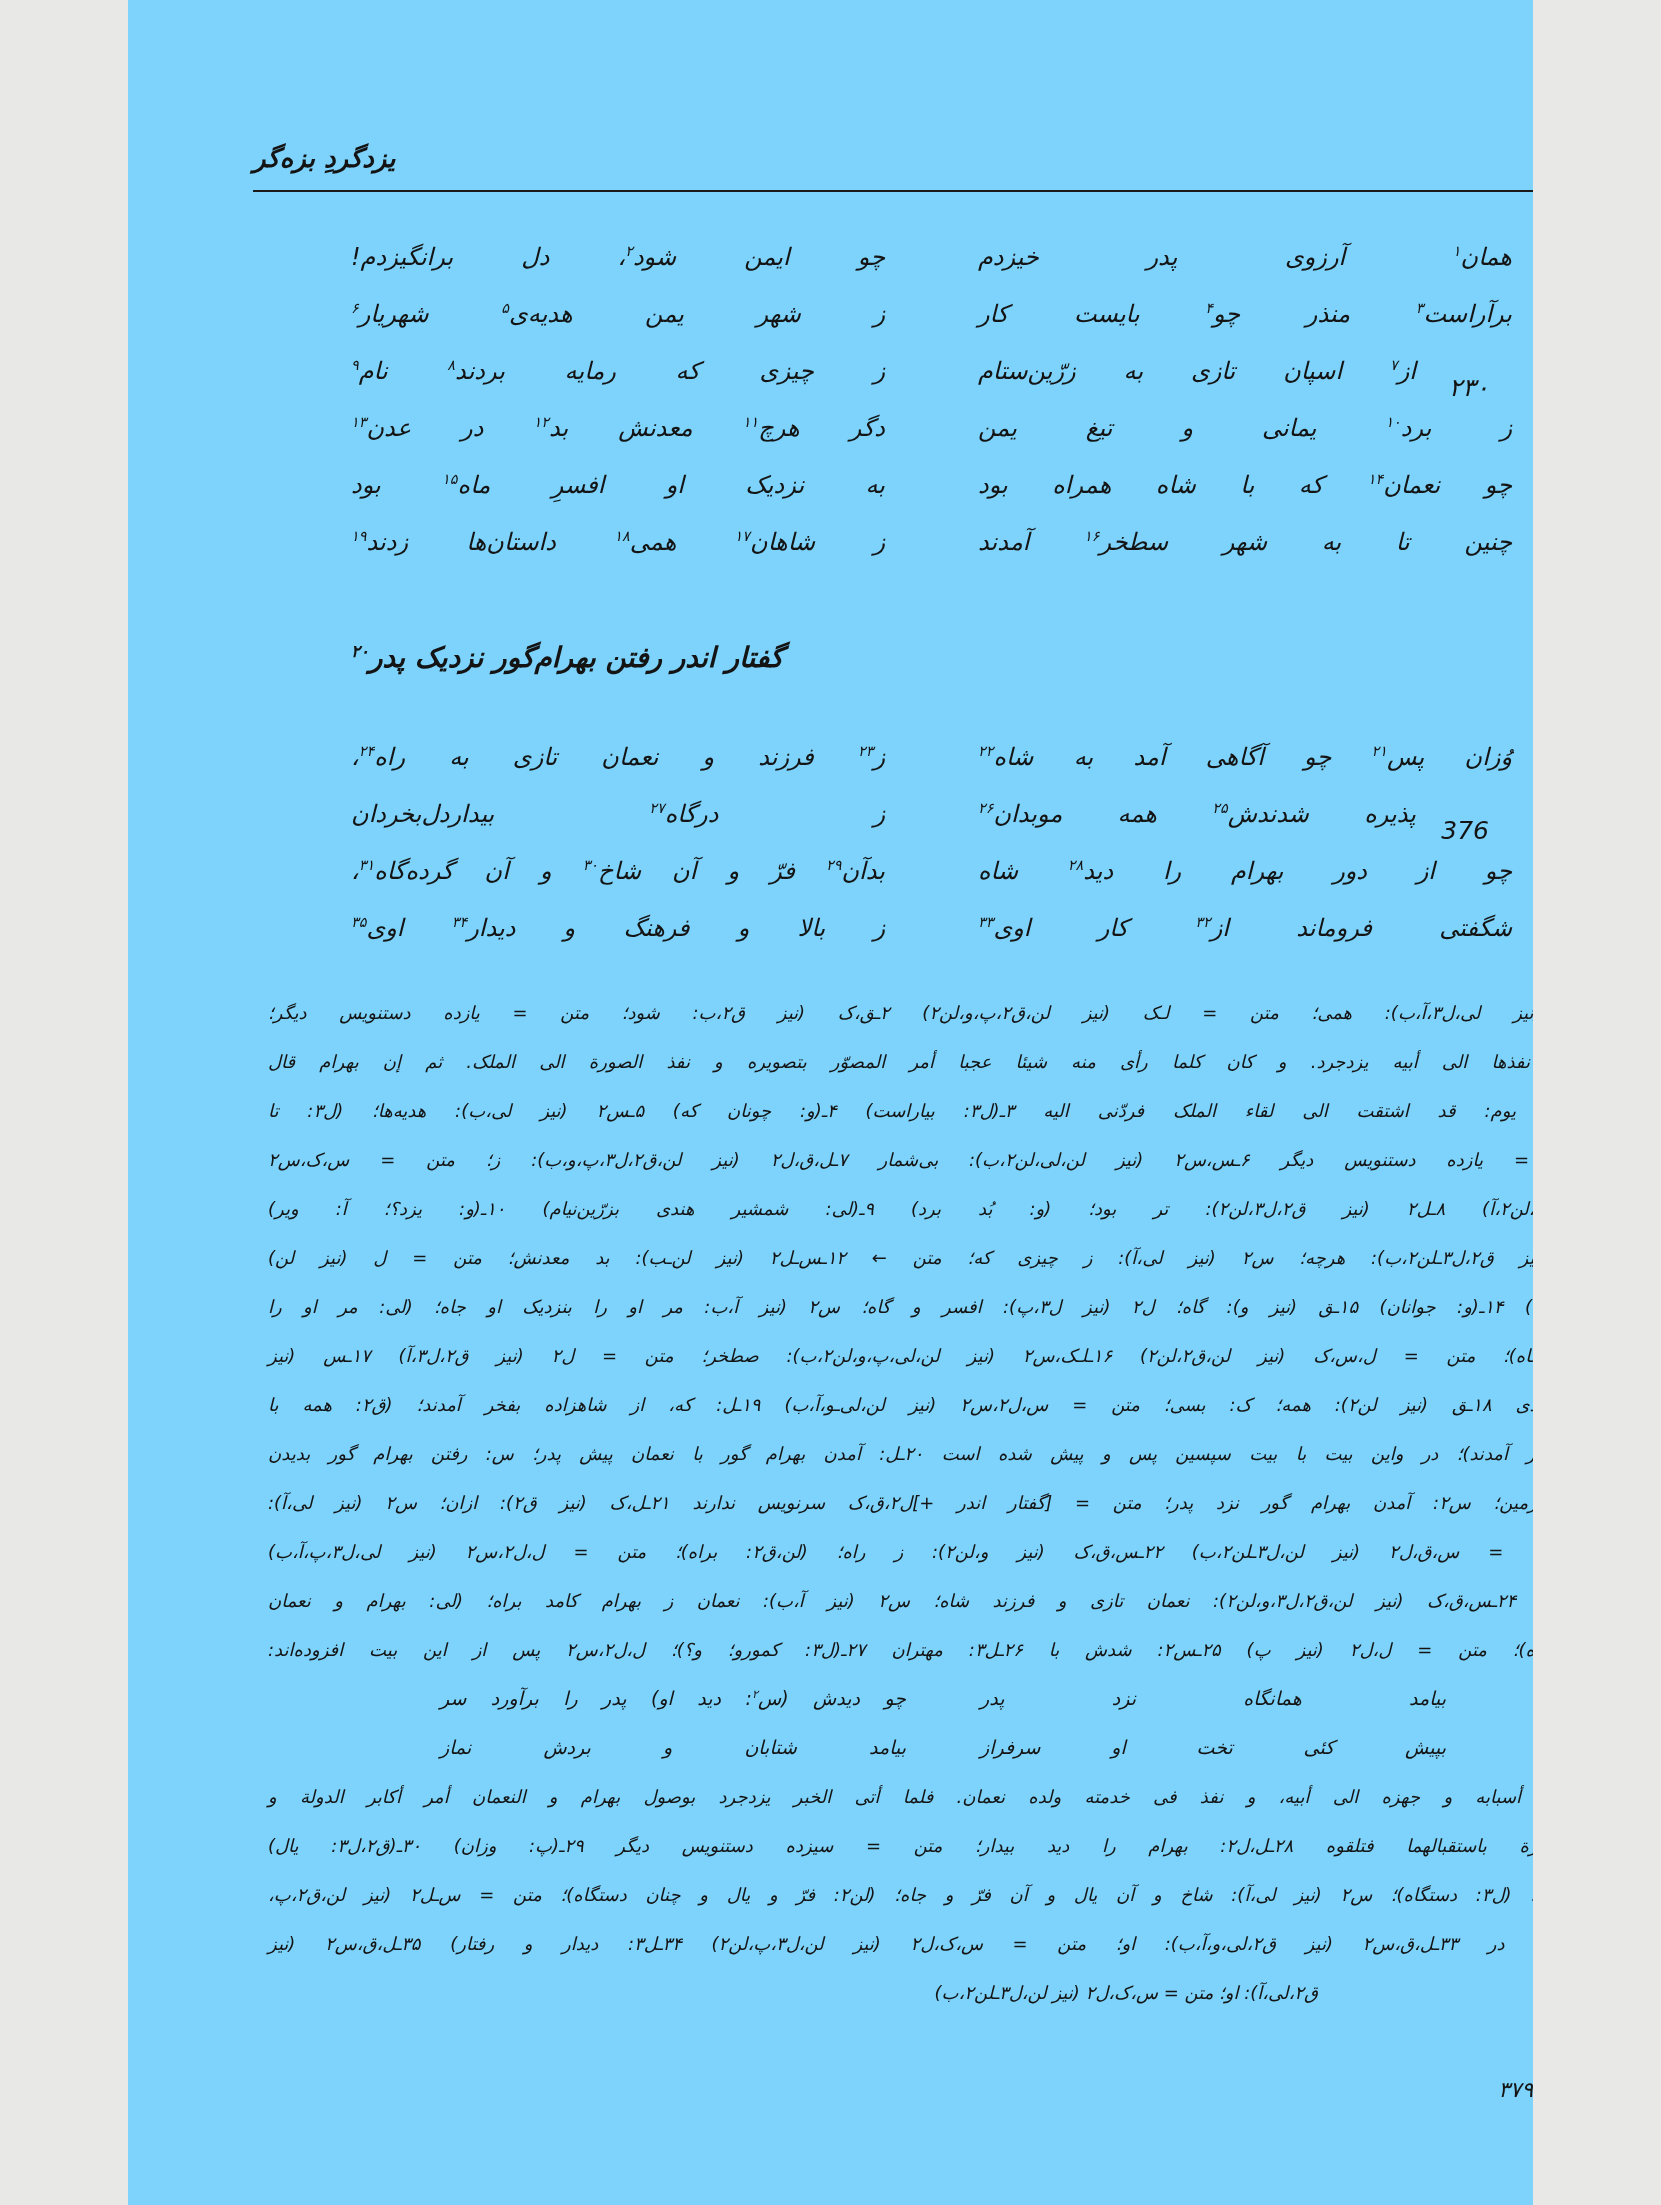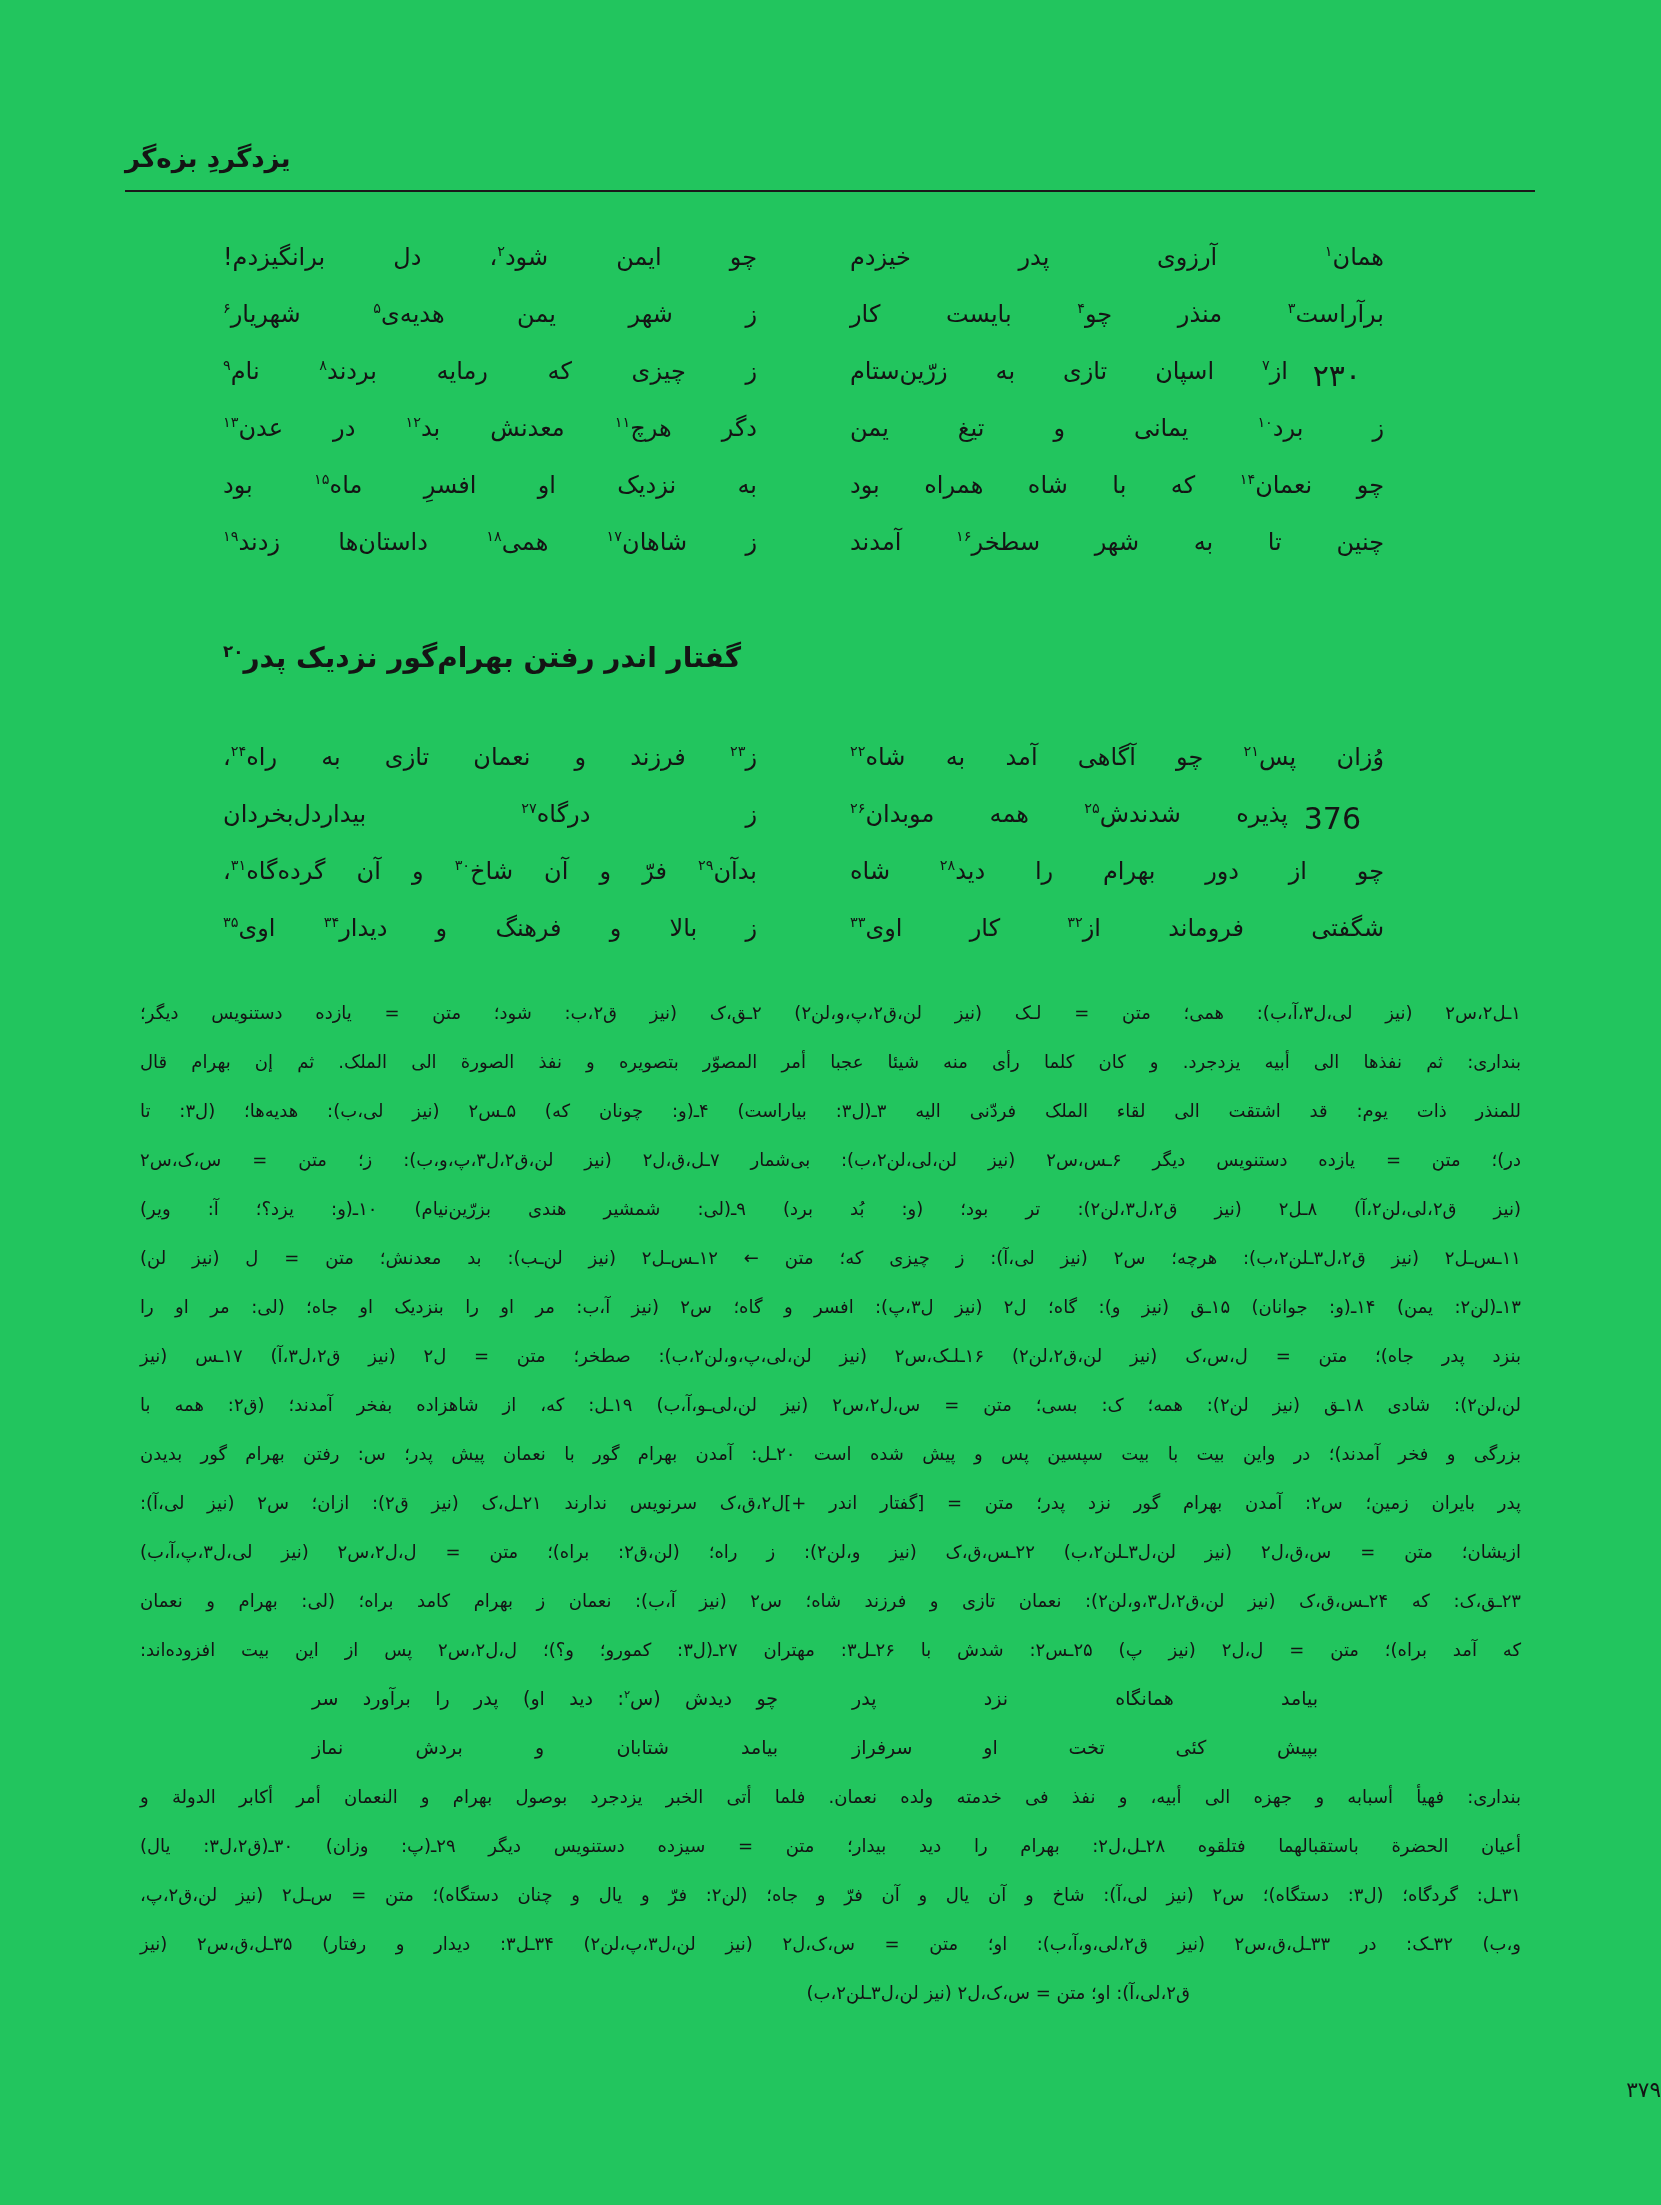--- a/index.html
+++ b/index.html
@@ -1,24 +1,25 @@
 <!DOCTYPE html>
 <html lang="fa" dir="rtl" style="font-size:10.8px"><head>
 <meta charset="utf-8">
 <style>
   html,body{margin:0;padding:0;background:#e8e8e6;}
   .page{
     position:relative;
-    width:1661px;height:2205px;
+    width:1405px;height:2205px;
     margin:0 auto;
-    background:#22c55e;
+    background:#7dd3fc;
     color:#141414;
     font-family:"DejaVu Sans", sans-serif;
     direction:rtl;
     overflow:hidden;
+    font-style:italic;
   }
   
   .running-head{
     position:absolute;left:125px;top:143px;
     font-size:26px;font-weight:bold;letter-spacing:0;
   }
   .head-rule{
     position:absolute;left:125px;top:190px;width:1410px;height:2px;
     background:#1a1a1a;
   }
@@ -30,22 +31,22 @@
     position:relative;height:57px;line-height:57px;
     display:flex;justify-content:space-between;
   }
   .hemi{
     width:534px;font-size:24px;
     text-align:justify;text-align-last:justify;
     white-space:nowrap;
   }
   .bayt.numbered .hemi-right{padding-right:96px;box-sizing:border-box;}
   .verse-num{
-    position:absolute;right:23px;top:4px;
-    font-size:30px;line-height:57px;
+    position:absolute;right:23px;top:16px;
+    font-size:25px;line-height:57px;
   }
   sup{font-size:0.60em;line-height:0;vertical-align:super;}
   
   .section-heading{
     position:absolute;left:223px;top:641px;width:1161px;
     text-align:left;font-size:28px;font-weight:bold;
   }
   
   .apparatus{
     position:absolute;left:140px;top:988px;width:1381px;

